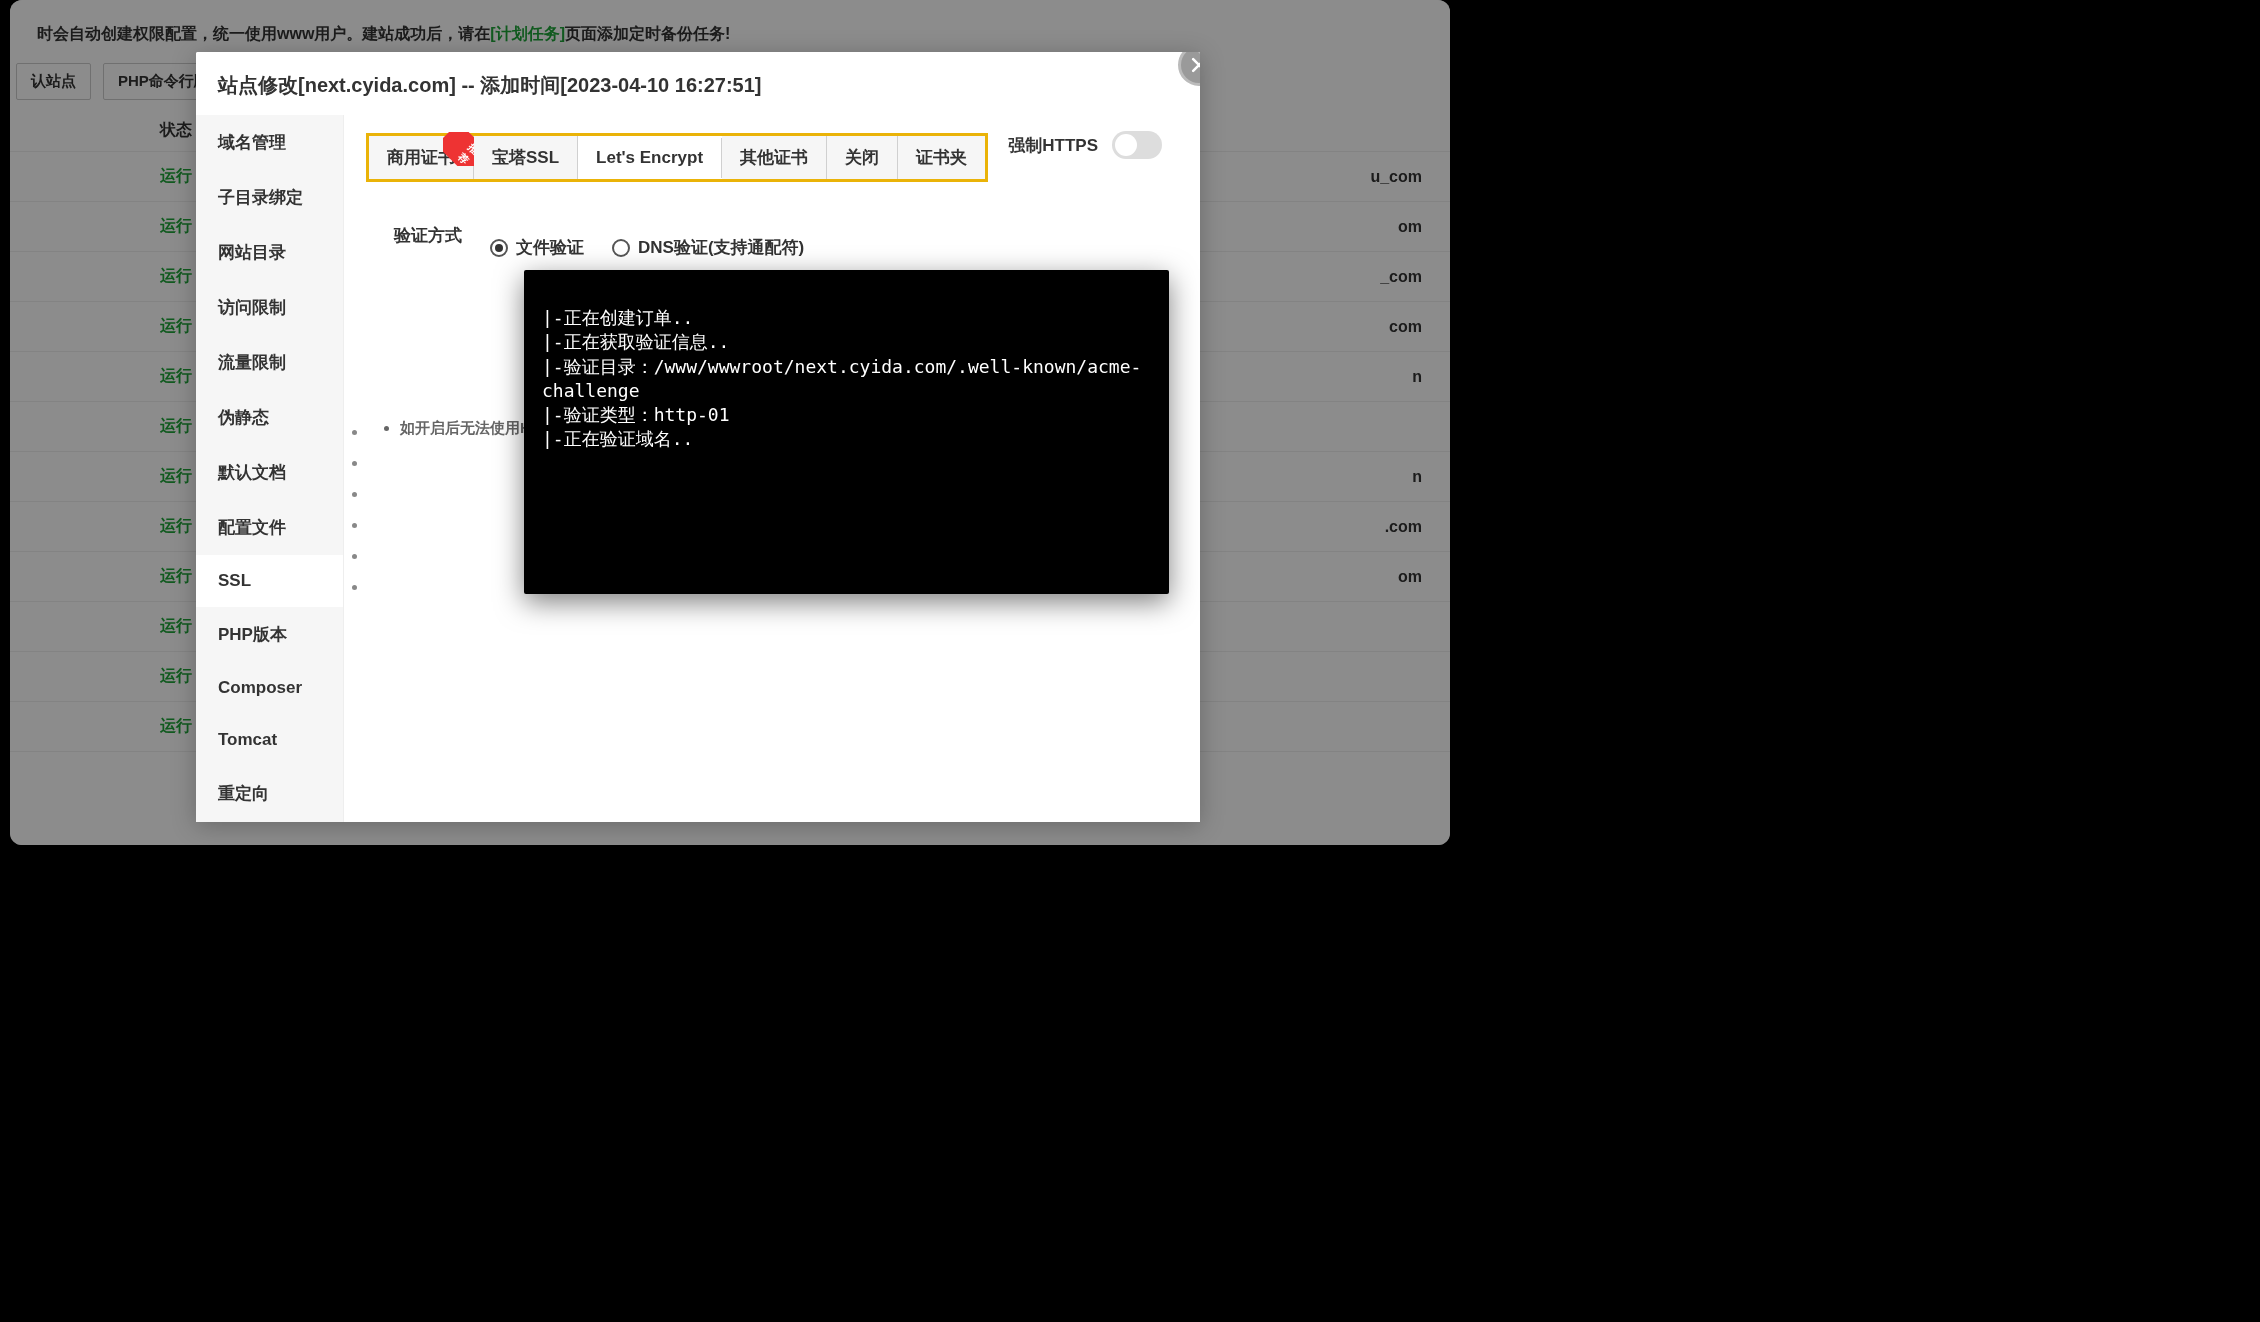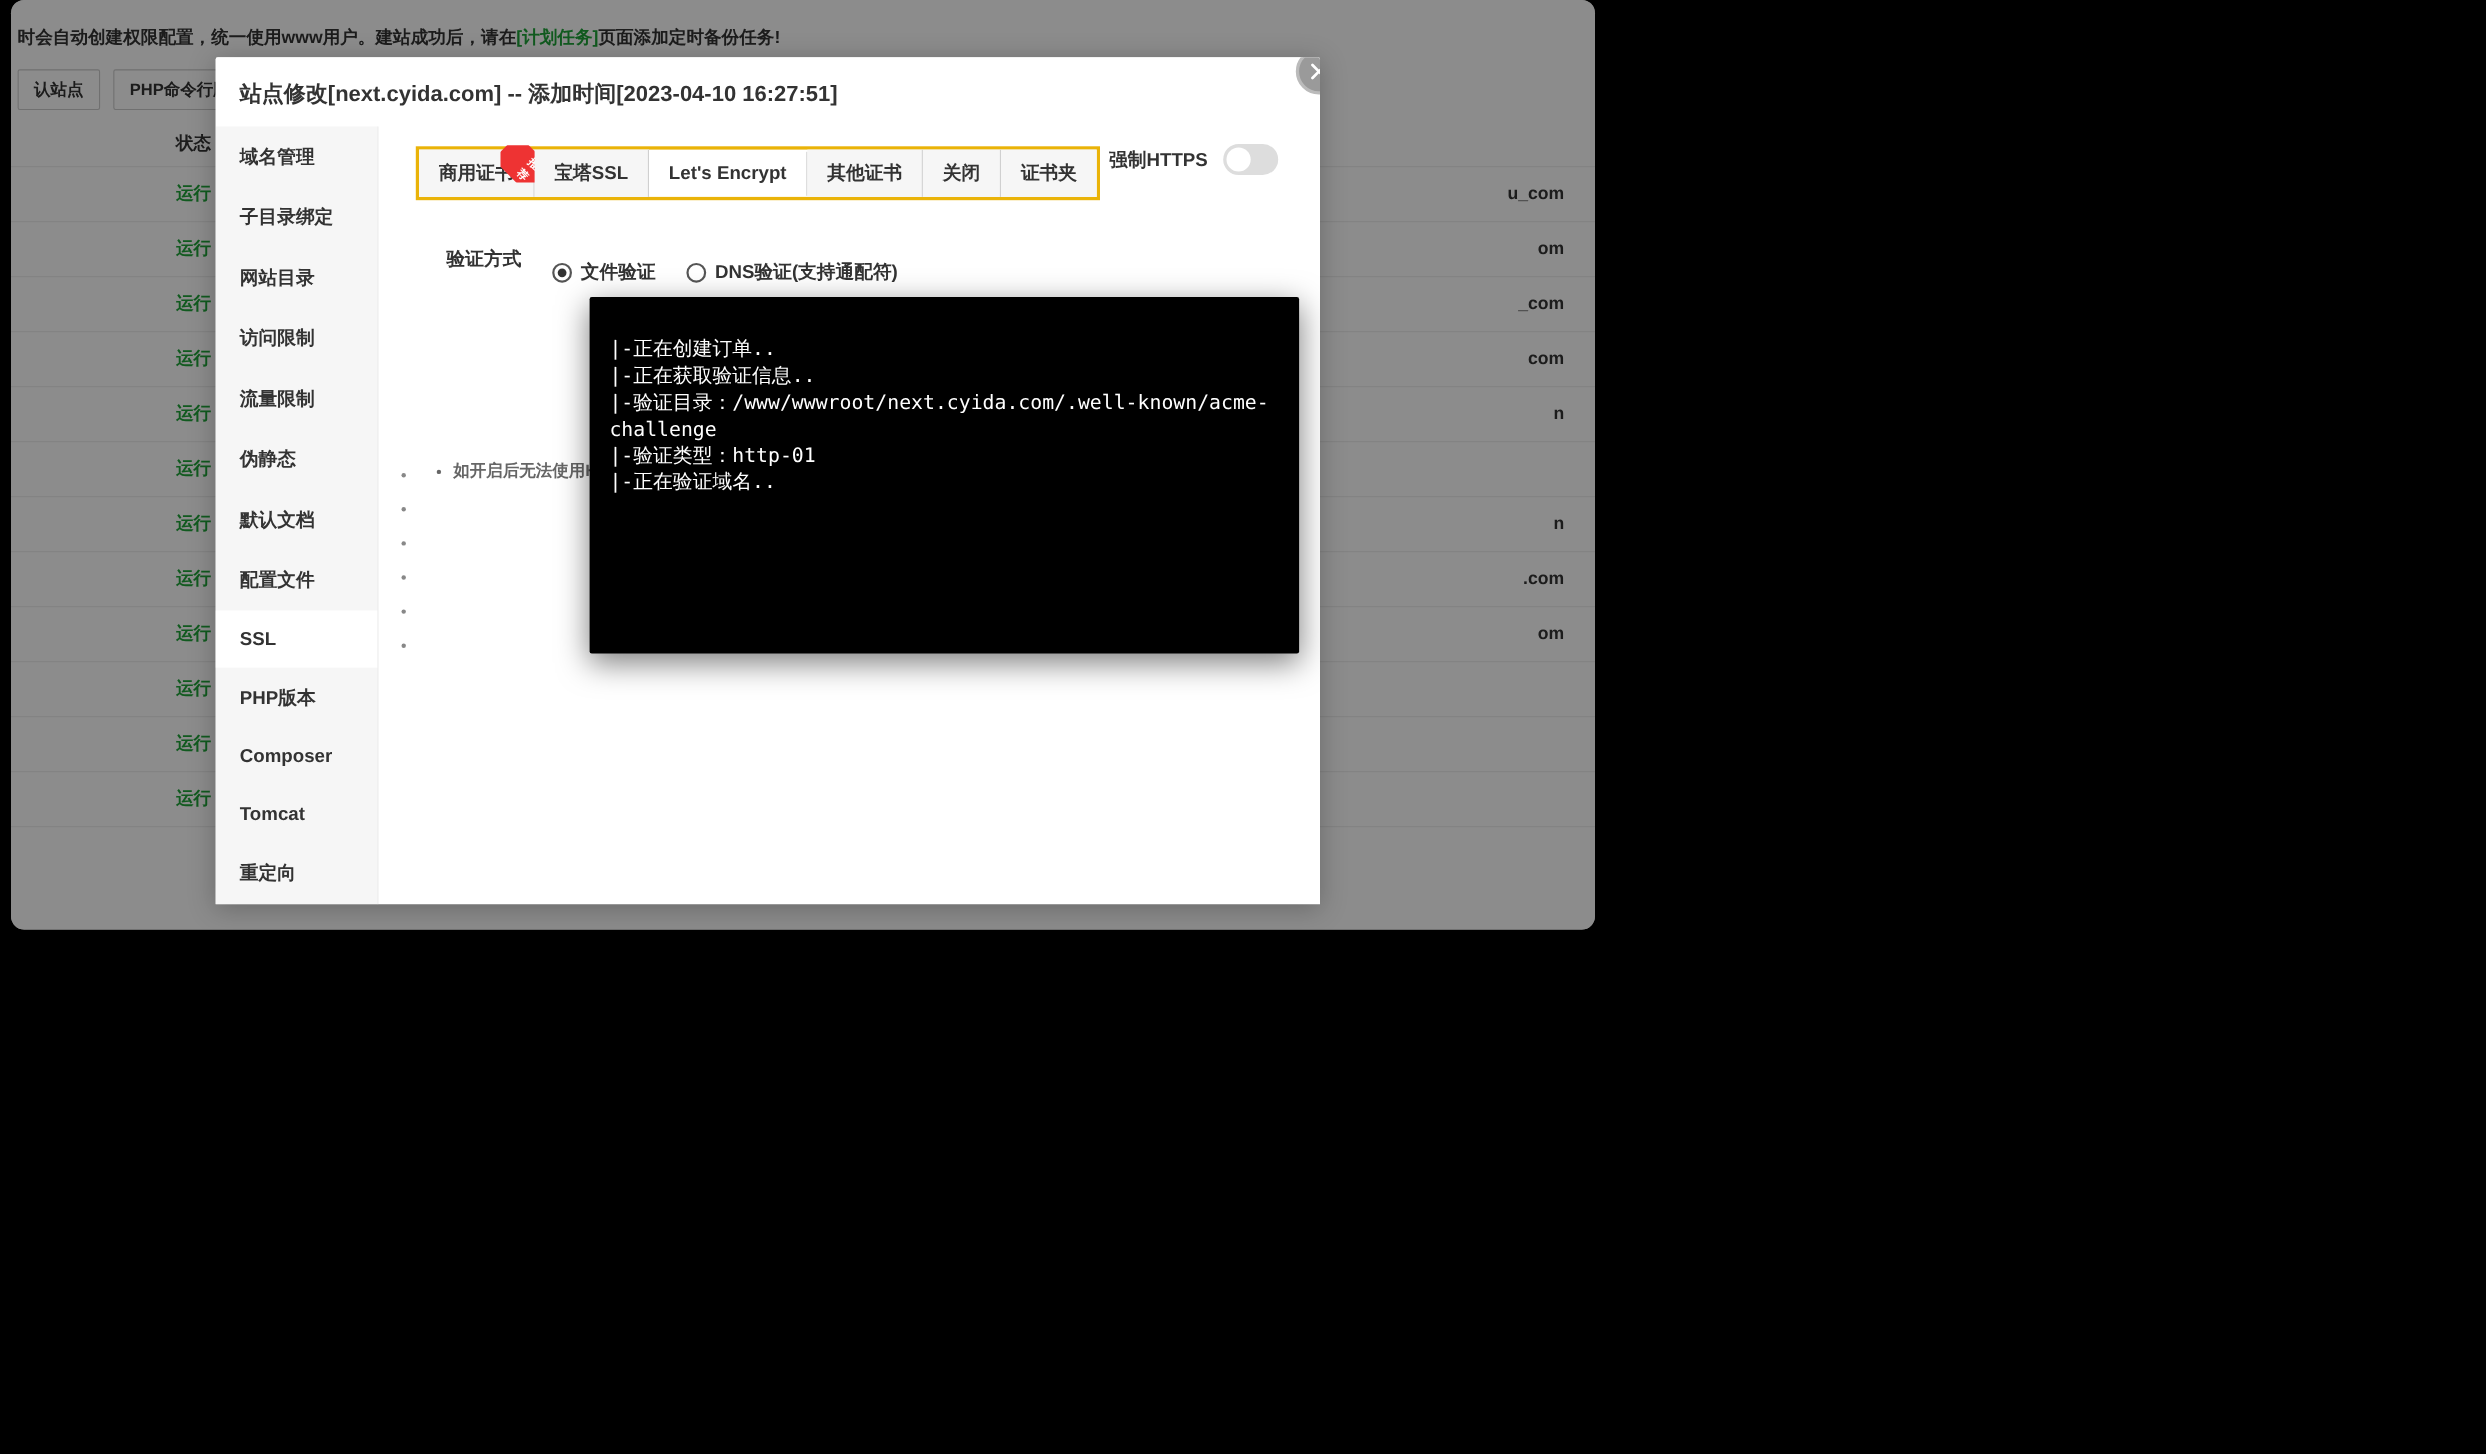--- a/index.html
+++ b/index.html
@@ -30,21 +30,21 @@
       pointer-events: none;
     }
     
     .bg-page {
       position: absolute; inset:0;
       padding: 16px 0 0 0;
       color: #333;
       font-size: 16px;
       font-weight: 600;
     }
-    .bg-tip { padding: 8px 0 18px 6px; }
+    .bg-tip { padding: 8px 0 18px 6px; margin-left: 21px; }
     .bg-tip .link { color: #20a53a; }
     .bg-btnrow { display:flex; gap:12px; padding: 0 0 10px 6px; }
     .bg-btn {
       border:1px solid #ccc; background:#fff; padding:8px 14px;
       font-size:15px; font-weight:600; border-radius:2px;
     }
     .bg-statushead {
       padding: 10px 0 10px 150px; font-size:16px; font-weight:700; color:#333;
       border-bottom:1px solid #eee;
     }
@@ -77,21 +77,21 @@
       display:flex; align-items:center; justify-content:center;
       cursor:pointer;
       border:3px solid #bbb;
     }
     .modal-close svg { width:20px; height:20px; }
     .modal-title {
       font-size:20px; font-weight:700;
       padding: 20px 22px 16px 22px;
       background:#fff;
     }
-    .modal-body { display:flex; flex:1; min-height:0;gap:12px; }
+    .modal-body { display:flex; flex:1; min-height:0; }
     .side-nav {
       width:148px;
       background:#f6f6f6;
       border-right:1px solid #eee;
       display:flex; flex-direction:column;
     }
     .side-item {
       padding: 16px 0 16px 22px;
       font-size:17px; font-weight:700;
       color:#333; cursor:pointer;

